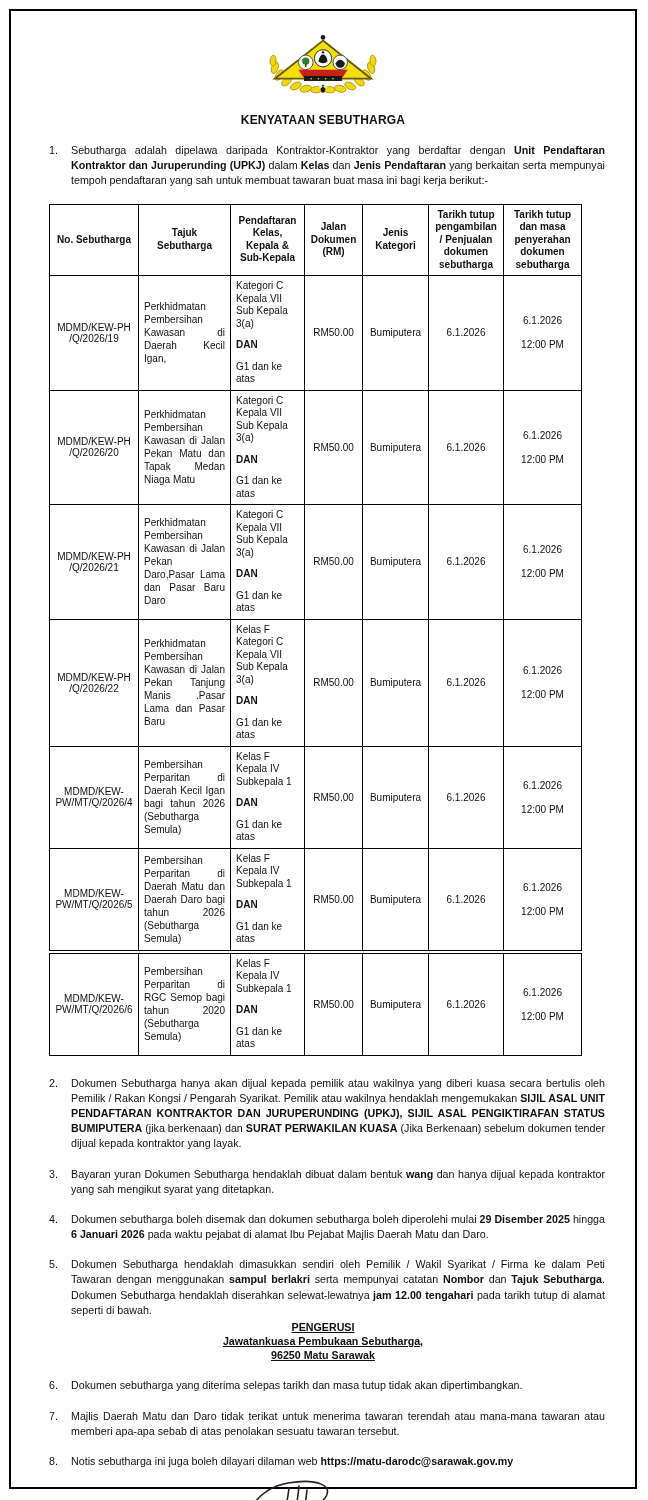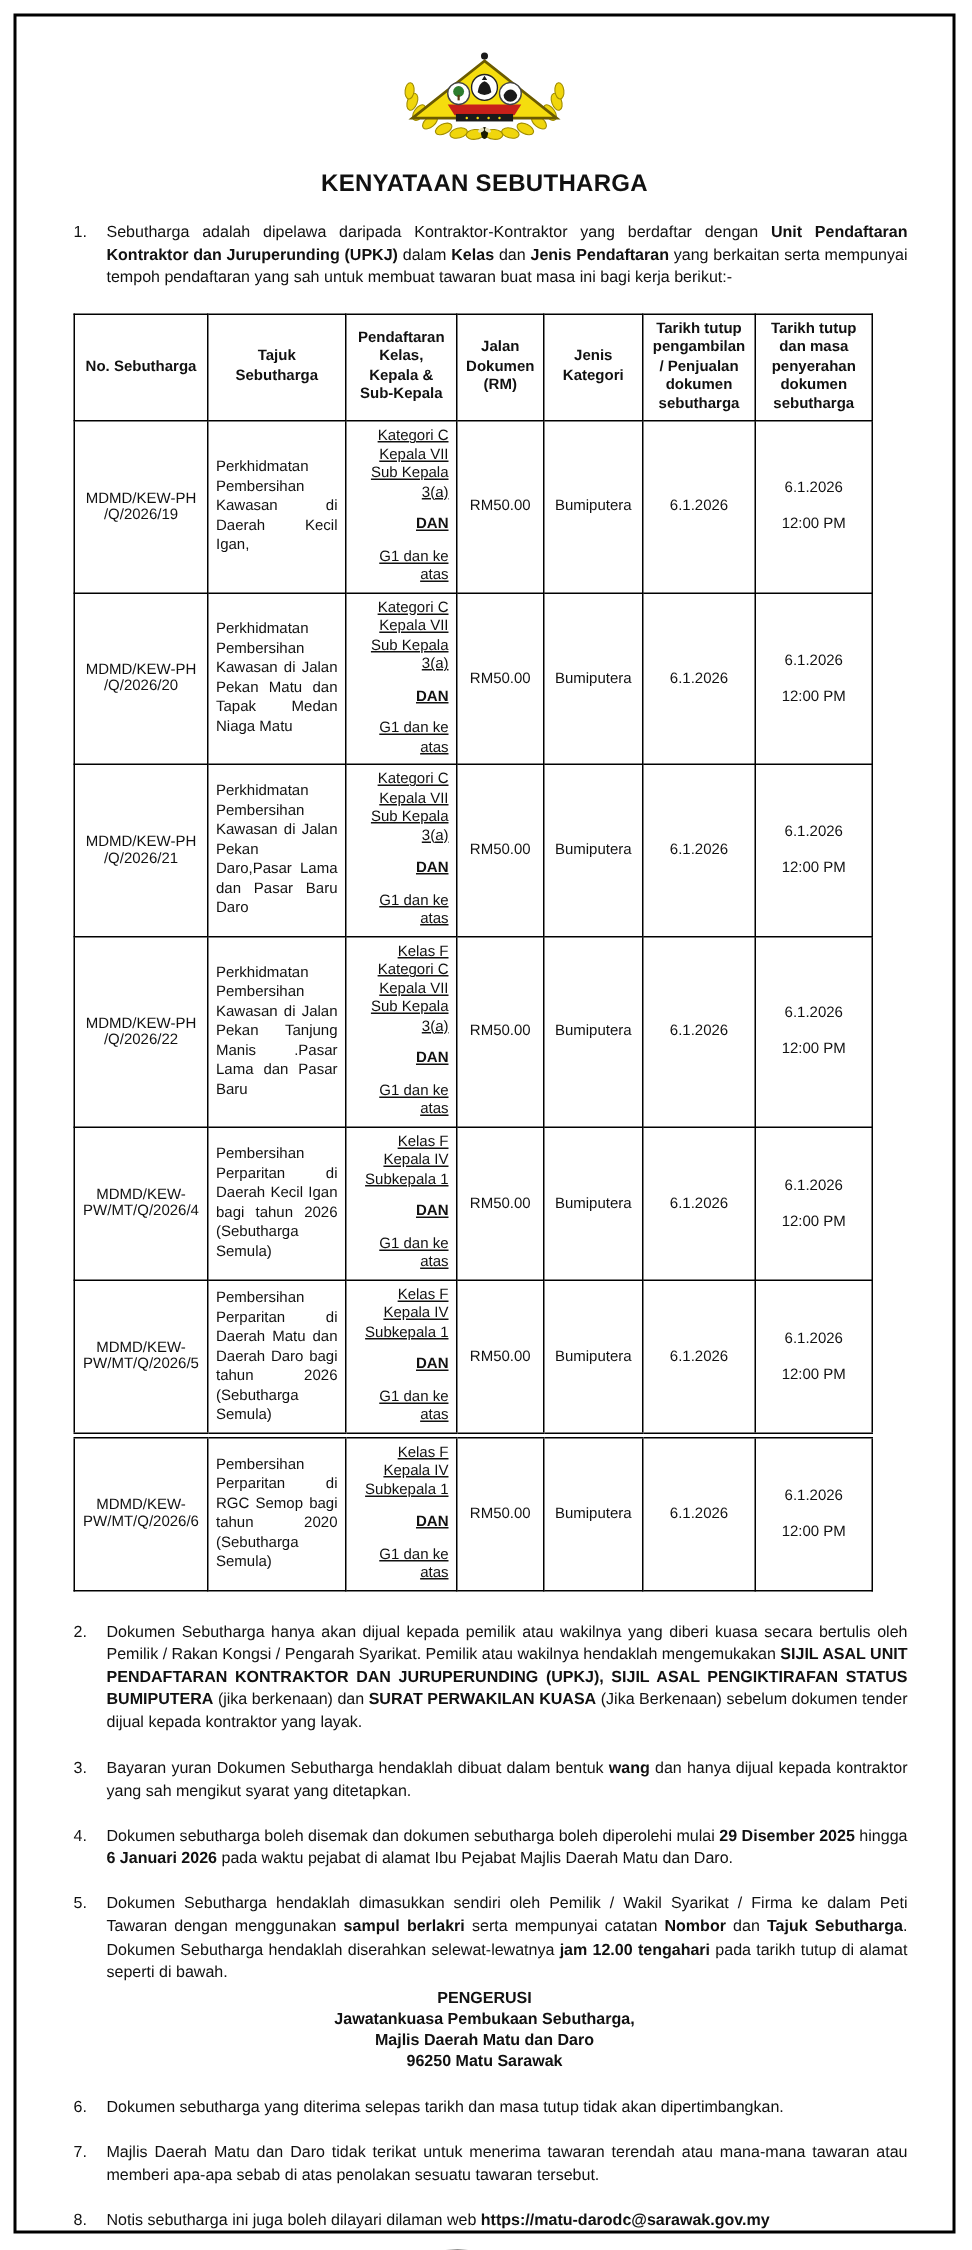--- a/index.html
+++ b/index.html
@@ -1,34 +1,34 @@
 <!DOCTYPE html>
 <html><head>
 <meta charset="utf-8">
 <style>
   html,body{margin:0;padding:0;width:648px;height:1500px;background:#fff;overflow:hidden;}
   body{font-family:"Liberation Sans", sans-serif;color:#111;position:relative;}
   .frame{position:absolute;left:9px;top:9px;width:628px;height:1480px;border:2px solid #000;box-sizing:border-box;padding:16px 30px 0 30px;}
   .logo-wrap{text-align:center;margin:6px 0 4px 0;}
-  .doc-title{text-align:center;font-weight:bold;font-size:16px;letter-spacing:.2px;margin:10px 0 16px 0;}
+  .doc-title{text-align:center;font-weight:bold;font-size:12px;letter-spacing:.2px;margin:10px 0 16px 0;}
   .para{display:flex;margin:0 0 15px 8px;font-size:10.7px;line-height:1.42;}
   .para .num{width:22px;flex:none;}
   .para .txt{flex:1;text-align:justify;}
   b{font-weight:bold;}
   table.tender{border-collapse:collapse;width:532px;margin:2px 0 20px 8px;font-size:10px;table-layout:fixed;}
   table.tender th,table.tender td{border:1px solid #000;padding:4px 5px;vertical-align:middle;word-wrap:break-word;}
   table.tender th{font-weight:bold;text-align:center;height:62px;font-size:10px;line-height:1.25;}
   td.c-no{text-align:center;}
   td.c-title{text-align:justify;line-height:1.3;}
-  td.c-reg{text-align:right;line-height:1.25;padding-top:6px;padding-bottom:6px;text-decoration:underline;}
+  td.c-reg{text-align:left;line-height:1.25;padding-top:6px;padding-bottom:6px;}
   .reg-mid{font-weight:bold;margin:9px 0;}
   td.c-fee,td.c-type,td.c-close,td.c-close2{text-align:center;}
   .close2-time{margin-top:13px;}
   tr.split td{border-top:4px double #000;}
-  .address-block{text-align:center;font-weight:bold;font-size:10.7px;line-height:1.32;margin:-6px 0 16px 0;}
+  .address-block{text-align:center;font-weight:bold;font-size:10.7px;line-height:1.32;margin:-6px 0 16px 0;text-decoration:underline;}
   .sig-area{position:relative;height:112px;margin-top:2px;}
   .sig-svg{position:absolute;left:50%;transform:translateX(-58%);top:-8px;}
 </style>
 </head>
 <body>
 
 <div class="frame">
 
   <div class="logo-wrap">
     <svg width="118" height="66" viewBox="0 0 130 72">
@@ -228,21 +228,20 @@
     <span class="txt"><span>Dokumen sebutharga boleh disemak dan dokumen sebutharga boleh diperolehi mulai </span><b>29 Disember 2025</b><span> hingga </span><b>6 Januari 2026</b><span> pada waktu pejabat di alamat Ibu Pejabat Majlis Daerah Matu dan Daro.</span></span>
   </div>
   <div class="para" style="margin-bottom:8px">
     <span class="num">5.</span>
     <span class="txt"><span>Dokumen Sebutharga hendaklah dimasukkan sendiri oleh Pemilik / Wakil Syarikat / Firma ke dalam  Peti Tawaran dengan menggunakan </span><b>sampul berlakri</b><span> serta mempunyai catatan </span><b>Nombor</b><span> dan </span><b>Tajuk Sebutharga</b><span>. Dokumen Sebutharga hendaklah diserahkan selewat-lewatnya </span><b>jam 12.00 tengahari</b><span> pada tarikh tutup di alamat seperti di bawah.</span></span>
   </div>
 
   <div class="address-block">
     <div>PENGERUSI</div>
     <div>Jawatankuasa Pembukaan Sebutharga,</div>
-    <div>Majlis Daerah Matu dan Daro</div>
     <div>96250 Matu Sarawak</div>
   </div>
 
   <div class="para">
     <span class="num">6.</span>
     <span class="txt"><span>Dokumen sebutharga yang diterima selepas tarikh dan masa tutup tidak akan dipertimbangkan.</span></span>
   </div>
   <div class="para">
     <span class="num">7.</span>
     <span class="txt"><span>Majlis Daerah Matu dan Daro tidak terikat untuk menerima tawaran terendah atau mana-mana tawaran atau memberi apa-apa sebab di atas penolakan sesuatu tawaran tersebut.</span></span>

